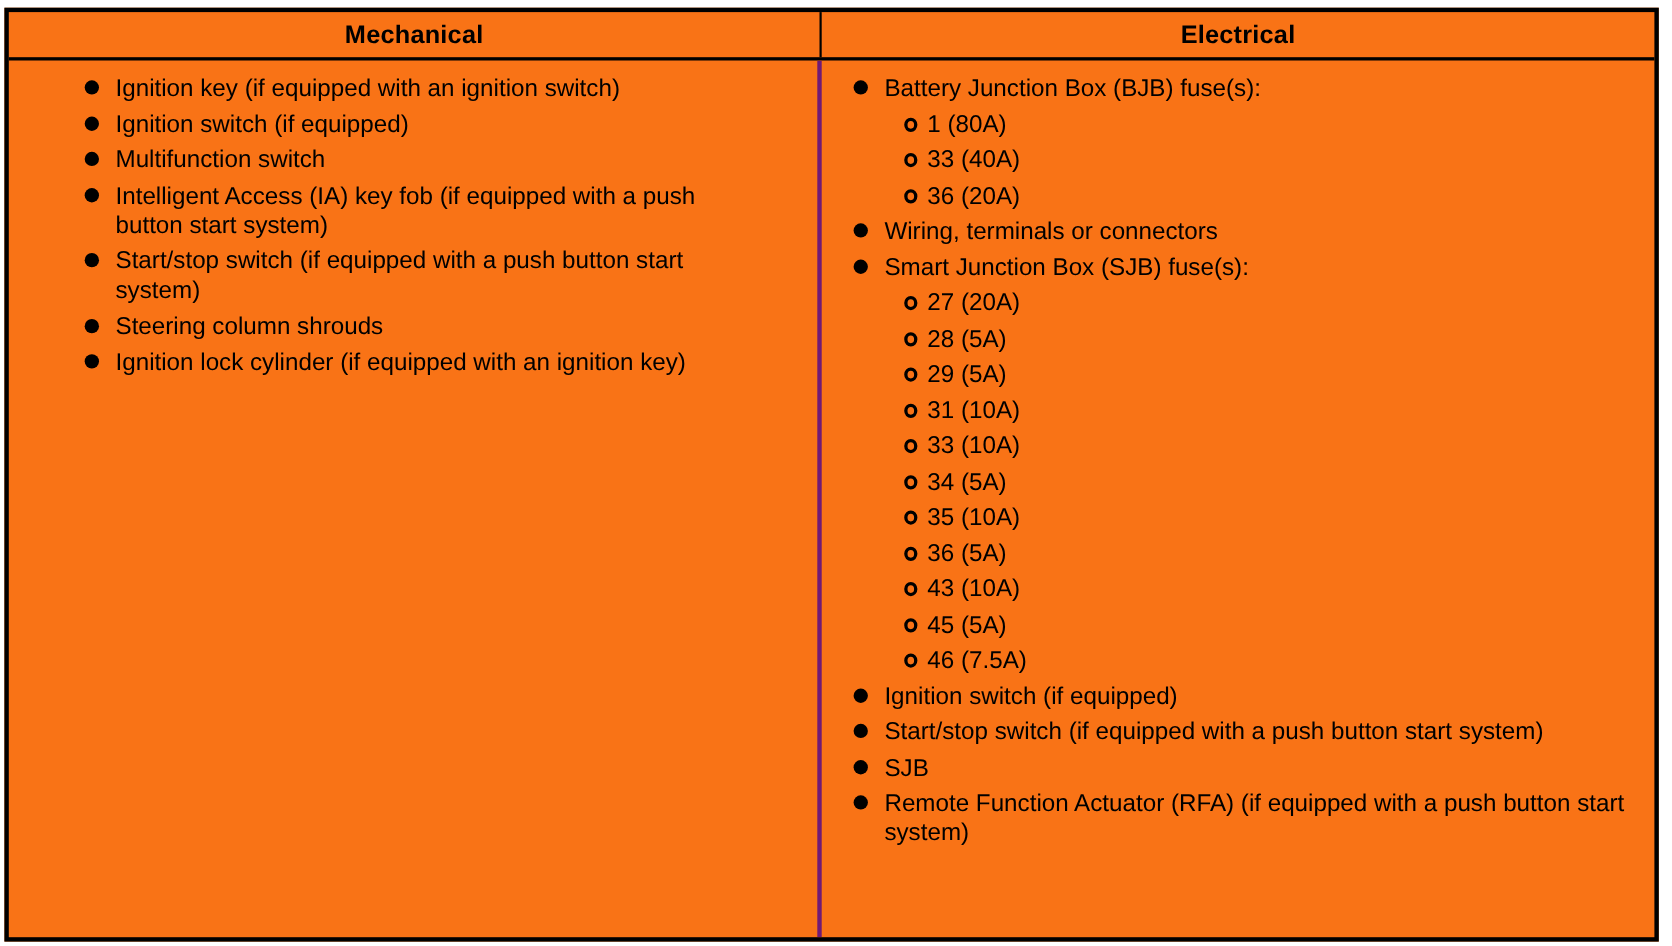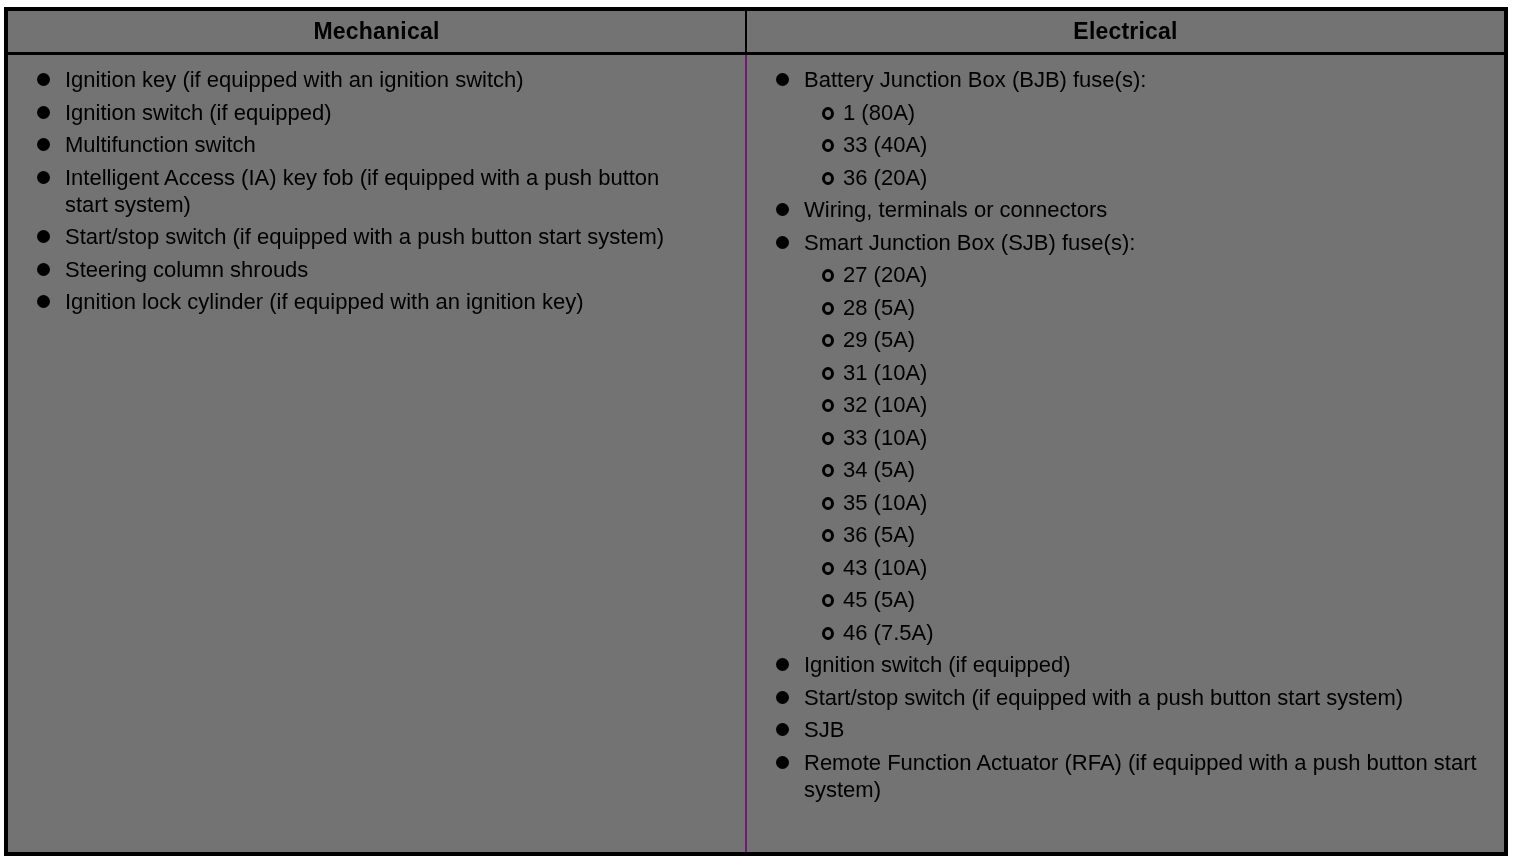--- a/index.html
+++ b/index.html
@@ -15,21 +15,21 @@
   .doc-table {
     position: absolute;
     left: 4px;
     top: 7px;
     width: 1504px;
     height: 849px;
     border: 4px solid #000000;
     box-sizing: border-box;
     display: flex;
     flex-direction: column;
-    background: #737373;
+    background: #f97316;
   }
   .header-row {
     display: flex;
     flex: 0 0 auto;
     border-bottom: 3px solid #000000;
   }
   .header-cell {
     height: 41px;
     line-height: 41px;
     text-align: center;
@@ -52,22 +52,23 @@
     overflow: hidden;
   }
   .body-cell {
     padding-top: 11px;
     box-sizing: border-box;
     overflow: hidden;
   }
   .body-cell.col-left {
     width: 739px;
     flex: 0 0 739px;
-    border-right: 2px solid #701a75;
+    border-right: 4px solid #701a75;
     padding-right: 78px;
+    padding-left: 40px;
   }
   .body-cell.col-right {
     flex: 1 1 auto;
     padding-right: 25px;
   }
   .item {
     position: relative;
     font-size: 22px;
     line-height: 27px;
     margin-bottom: 5.5px;
@@ -118,21 +119,20 @@
         <div class="item level-1"><span class="bullet"></span><span class="item-text">Battery Junction Box (BJB) fuse(s):</span></div>
         <div class="item level-2"><span class="bullet"></span><span class="item-text">1 (80A)</span></div>
         <div class="item level-2"><span class="bullet"></span><span class="item-text">33 (40A)</span></div>
         <div class="item level-2"><span class="bullet"></span><span class="item-text">36 (20A)</span></div>
         <div class="item level-1"><span class="bullet"></span><span class="item-text">Wiring, terminals or connectors</span></div>
         <div class="item level-1"><span class="bullet"></span><span class="item-text">Smart Junction Box (SJB) fuse(s):</span></div>
         <div class="item level-2"><span class="bullet"></span><span class="item-text">27 (20A)</span></div>
         <div class="item level-2"><span class="bullet"></span><span class="item-text">28 (5A)</span></div>
         <div class="item level-2"><span class="bullet"></span><span class="item-text">29 (5A)</span></div>
         <div class="item level-2"><span class="bullet"></span><span class="item-text">31 (10A)</span></div>
-        <div class="item level-2"><span class="bullet"></span><span class="item-text">32 (10A)</span></div>
         <div class="item level-2"><span class="bullet"></span><span class="item-text">33 (10A)</span></div>
         <div class="item level-2"><span class="bullet"></span><span class="item-text">34 (5A)</span></div>
         <div class="item level-2"><span class="bullet"></span><span class="item-text">35 (10A)</span></div>
         <div class="item level-2"><span class="bullet"></span><span class="item-text">36 (5A)</span></div>
         <div class="item level-2"><span class="bullet"></span><span class="item-text">43 (10A)</span></div>
         <div class="item level-2"><span class="bullet"></span><span class="item-text">45 (5A)</span></div>
         <div class="item level-2"><span class="bullet"></span><span class="item-text">46 (7.5A)</span></div>
         <div class="item level-1"><span class="bullet"></span><span class="item-text">Ignition switch (if equipped)</span></div>
         <div class="item level-1"><span class="bullet"></span><span class="item-text">Start/stop switch (if equipped with a push button start system)</span></div>
         <div class="item level-1"><span class="bullet"></span><span class="item-text">SJB</span></div>

